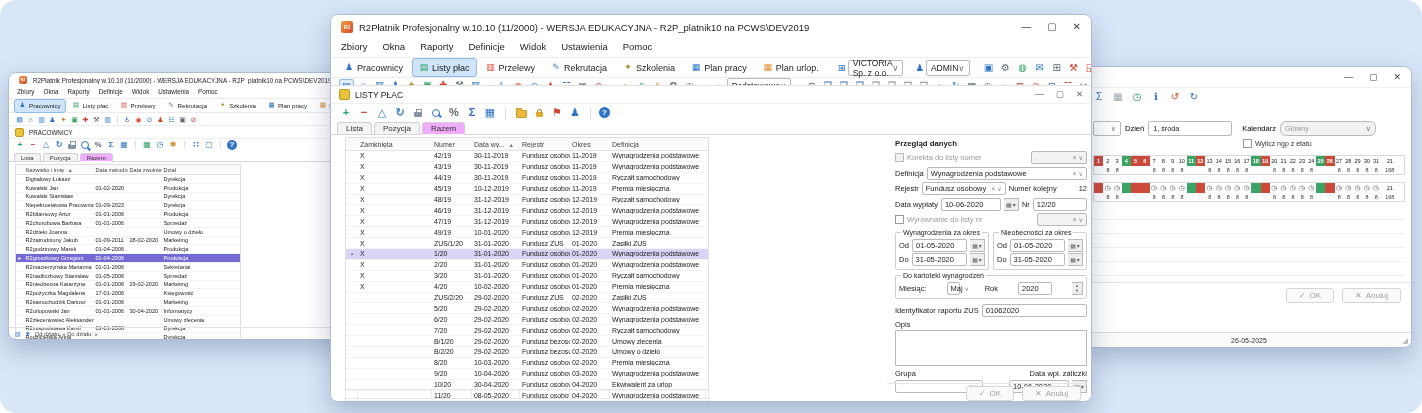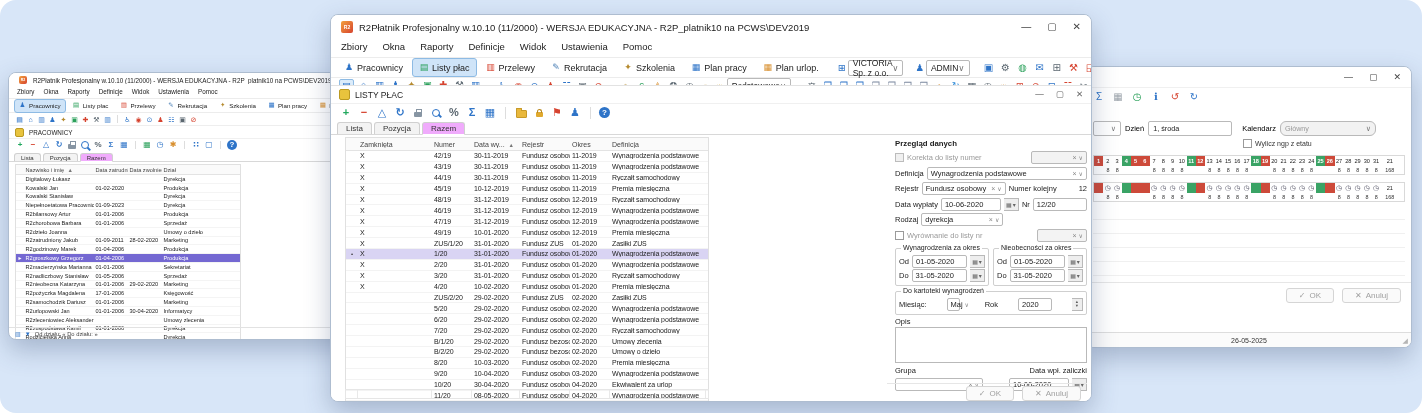--- a/index.html
+++ b/index.html
@@ -1108,28 +1108,20 @@
           <span class="dbtn">
             <span>▦</span>
               <span>▾</span>
           </span>
           <span class="flabel">Nr</span>
           <span class="finput">
             <span>12/20</span>
           </span>
         </div>
 
-        <div class="frow">
-          <span class="flabel">Rodzaj</span>
-          <span class="finput" style="flex:0 0 74px;">
-            <span>dyrekcja</span>
-            <span class="fx">×</span>
-              <span class="dd2">∨</span>
-          </span>
-        </div>
 
         <div class="frow">
           <span class="cb"></span>
           <span class="flabel gray">Wyrównanie do listy nr</span>
           <span class="finput dis" style="width:42px;flex:0 0 auto;margin-left:auto;">
             <span class="fx">×</span>
               <span class="dd2">∨</span>
           </span>
         </div>
 
@@ -1194,20 +1186,26 @@
             <span class="finput" style="flex:0 0 26px;">
                 <span>2020</span>
               </span>
             <span class="spin">
               <span>▴</span>
                 <span>▾</span>
             </span>
           </div>
         </div>
 
+        <div class="frow" style="margin-top:5px;">
+          <span class="flabel">Identyfikator raportu ZUS</span>
+          <span class="finput">
+              <span>01062020</span>
+            </span>
+        </div>
 
         <div class="frow" style="margin-bottom:0;">
           <span class="flabel">Opis</span>
         </div>
         <div class="opis"></div>
 
         <div class="frow" style="margin-top:3px;">
           <span class="flabel">Grupa</span>
           <span class="flabel" style="margin-left:auto;">Data wpł. zaliczki</span>
         </div>

